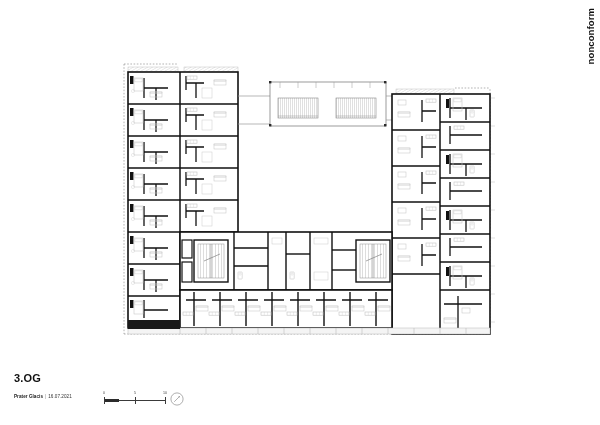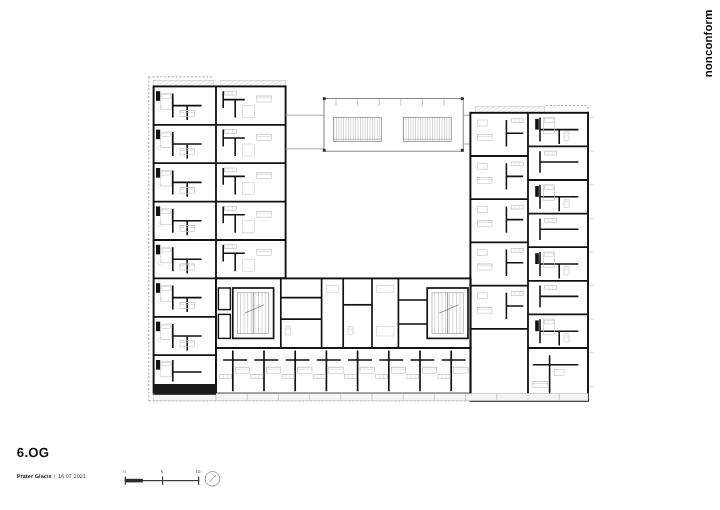--- a/index.html
+++ b/index.html
@@ -443,21 +443,21 @@
     </g>
 
     <g stroke="#bdbdbd" stroke-width="0.5">
       <path d="M381,40 L385,40 M381,68 L385,68 M381,96 L385,96
                M381,124 L385,124 M381,152 L385,152 M381,180 L385,180
                M381,208 L385,208 M381,236 L385,236 M381,264 L385,264"></path>
     </g>
   </svg>
   </div>
 
-  <div class="plan-title">6.OG</div>
+  <div class="plan-title">3.OG</div>
 
   <div class="credit">
     <b>Prater Glacis</b><span class="sep">|</span><span class="date">16.07.2021</span>
   </div>
 
   <div class="scalebar">
     <div class="sb-line"></div>
     <div class="sb-fill" style="left:0;width:15px;"></div>
     <div class="sb-tick" style="left:0;"></div>
     <div class="sb-tick" style="left:31px;"></div>

